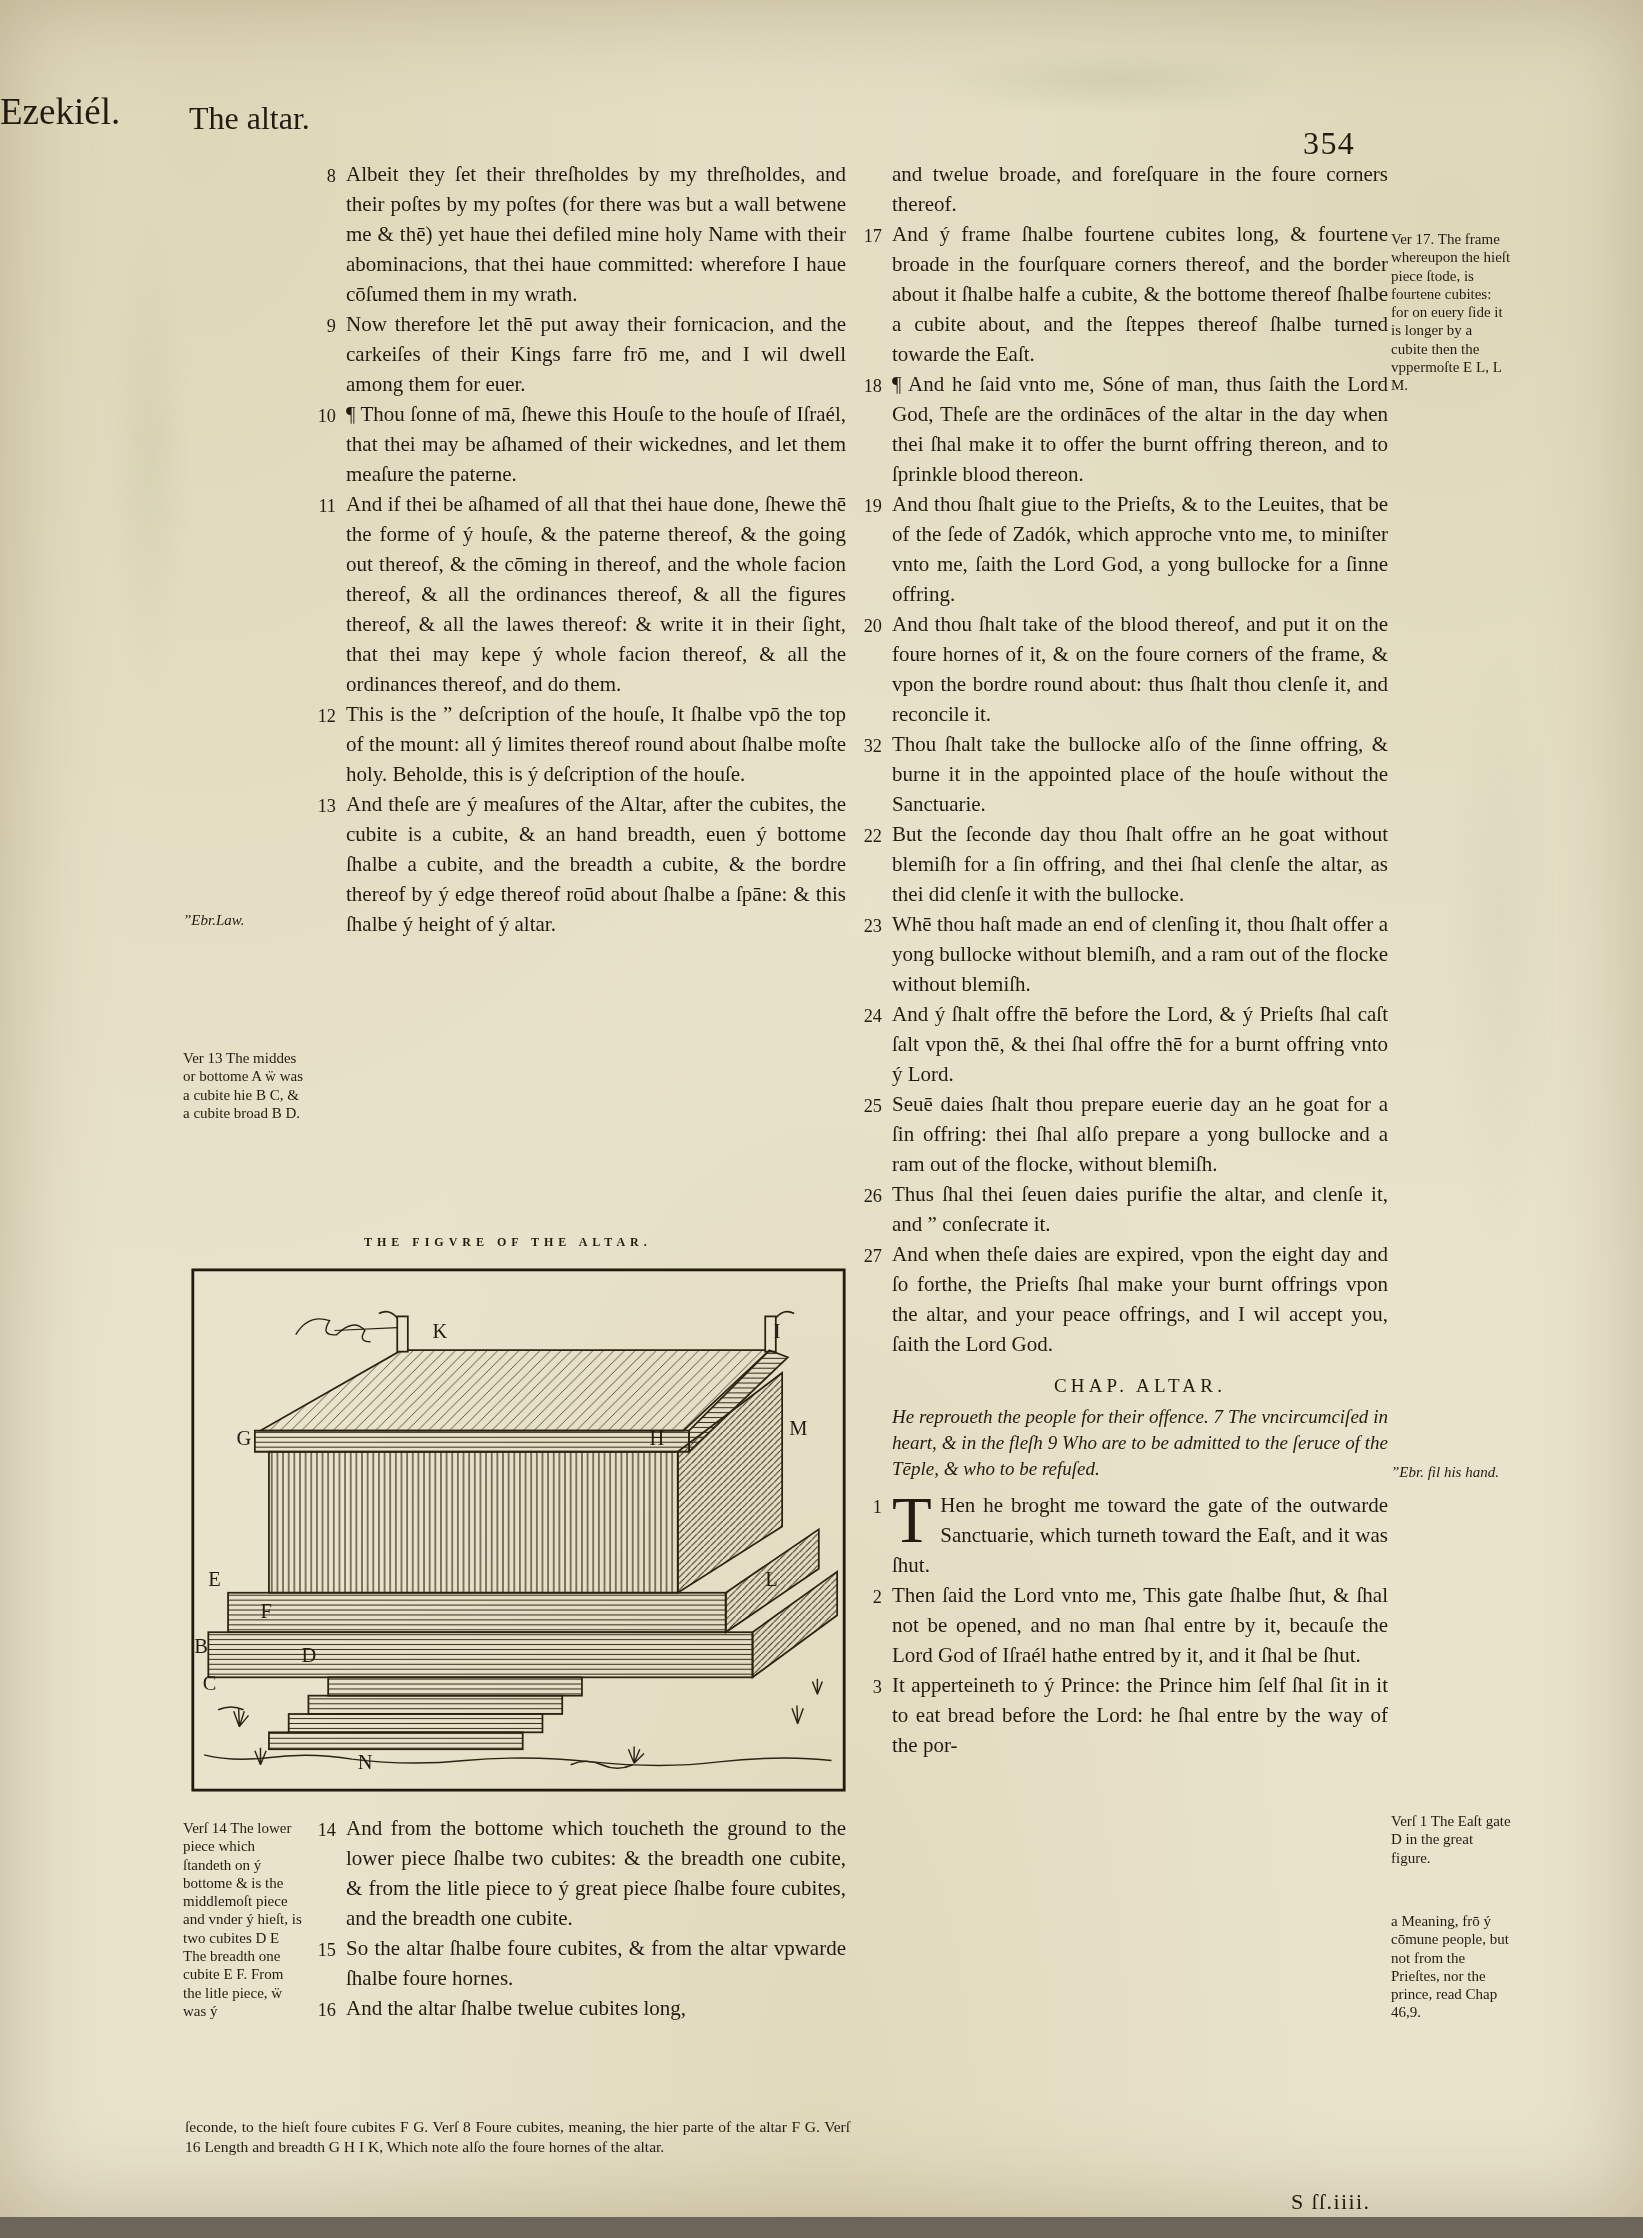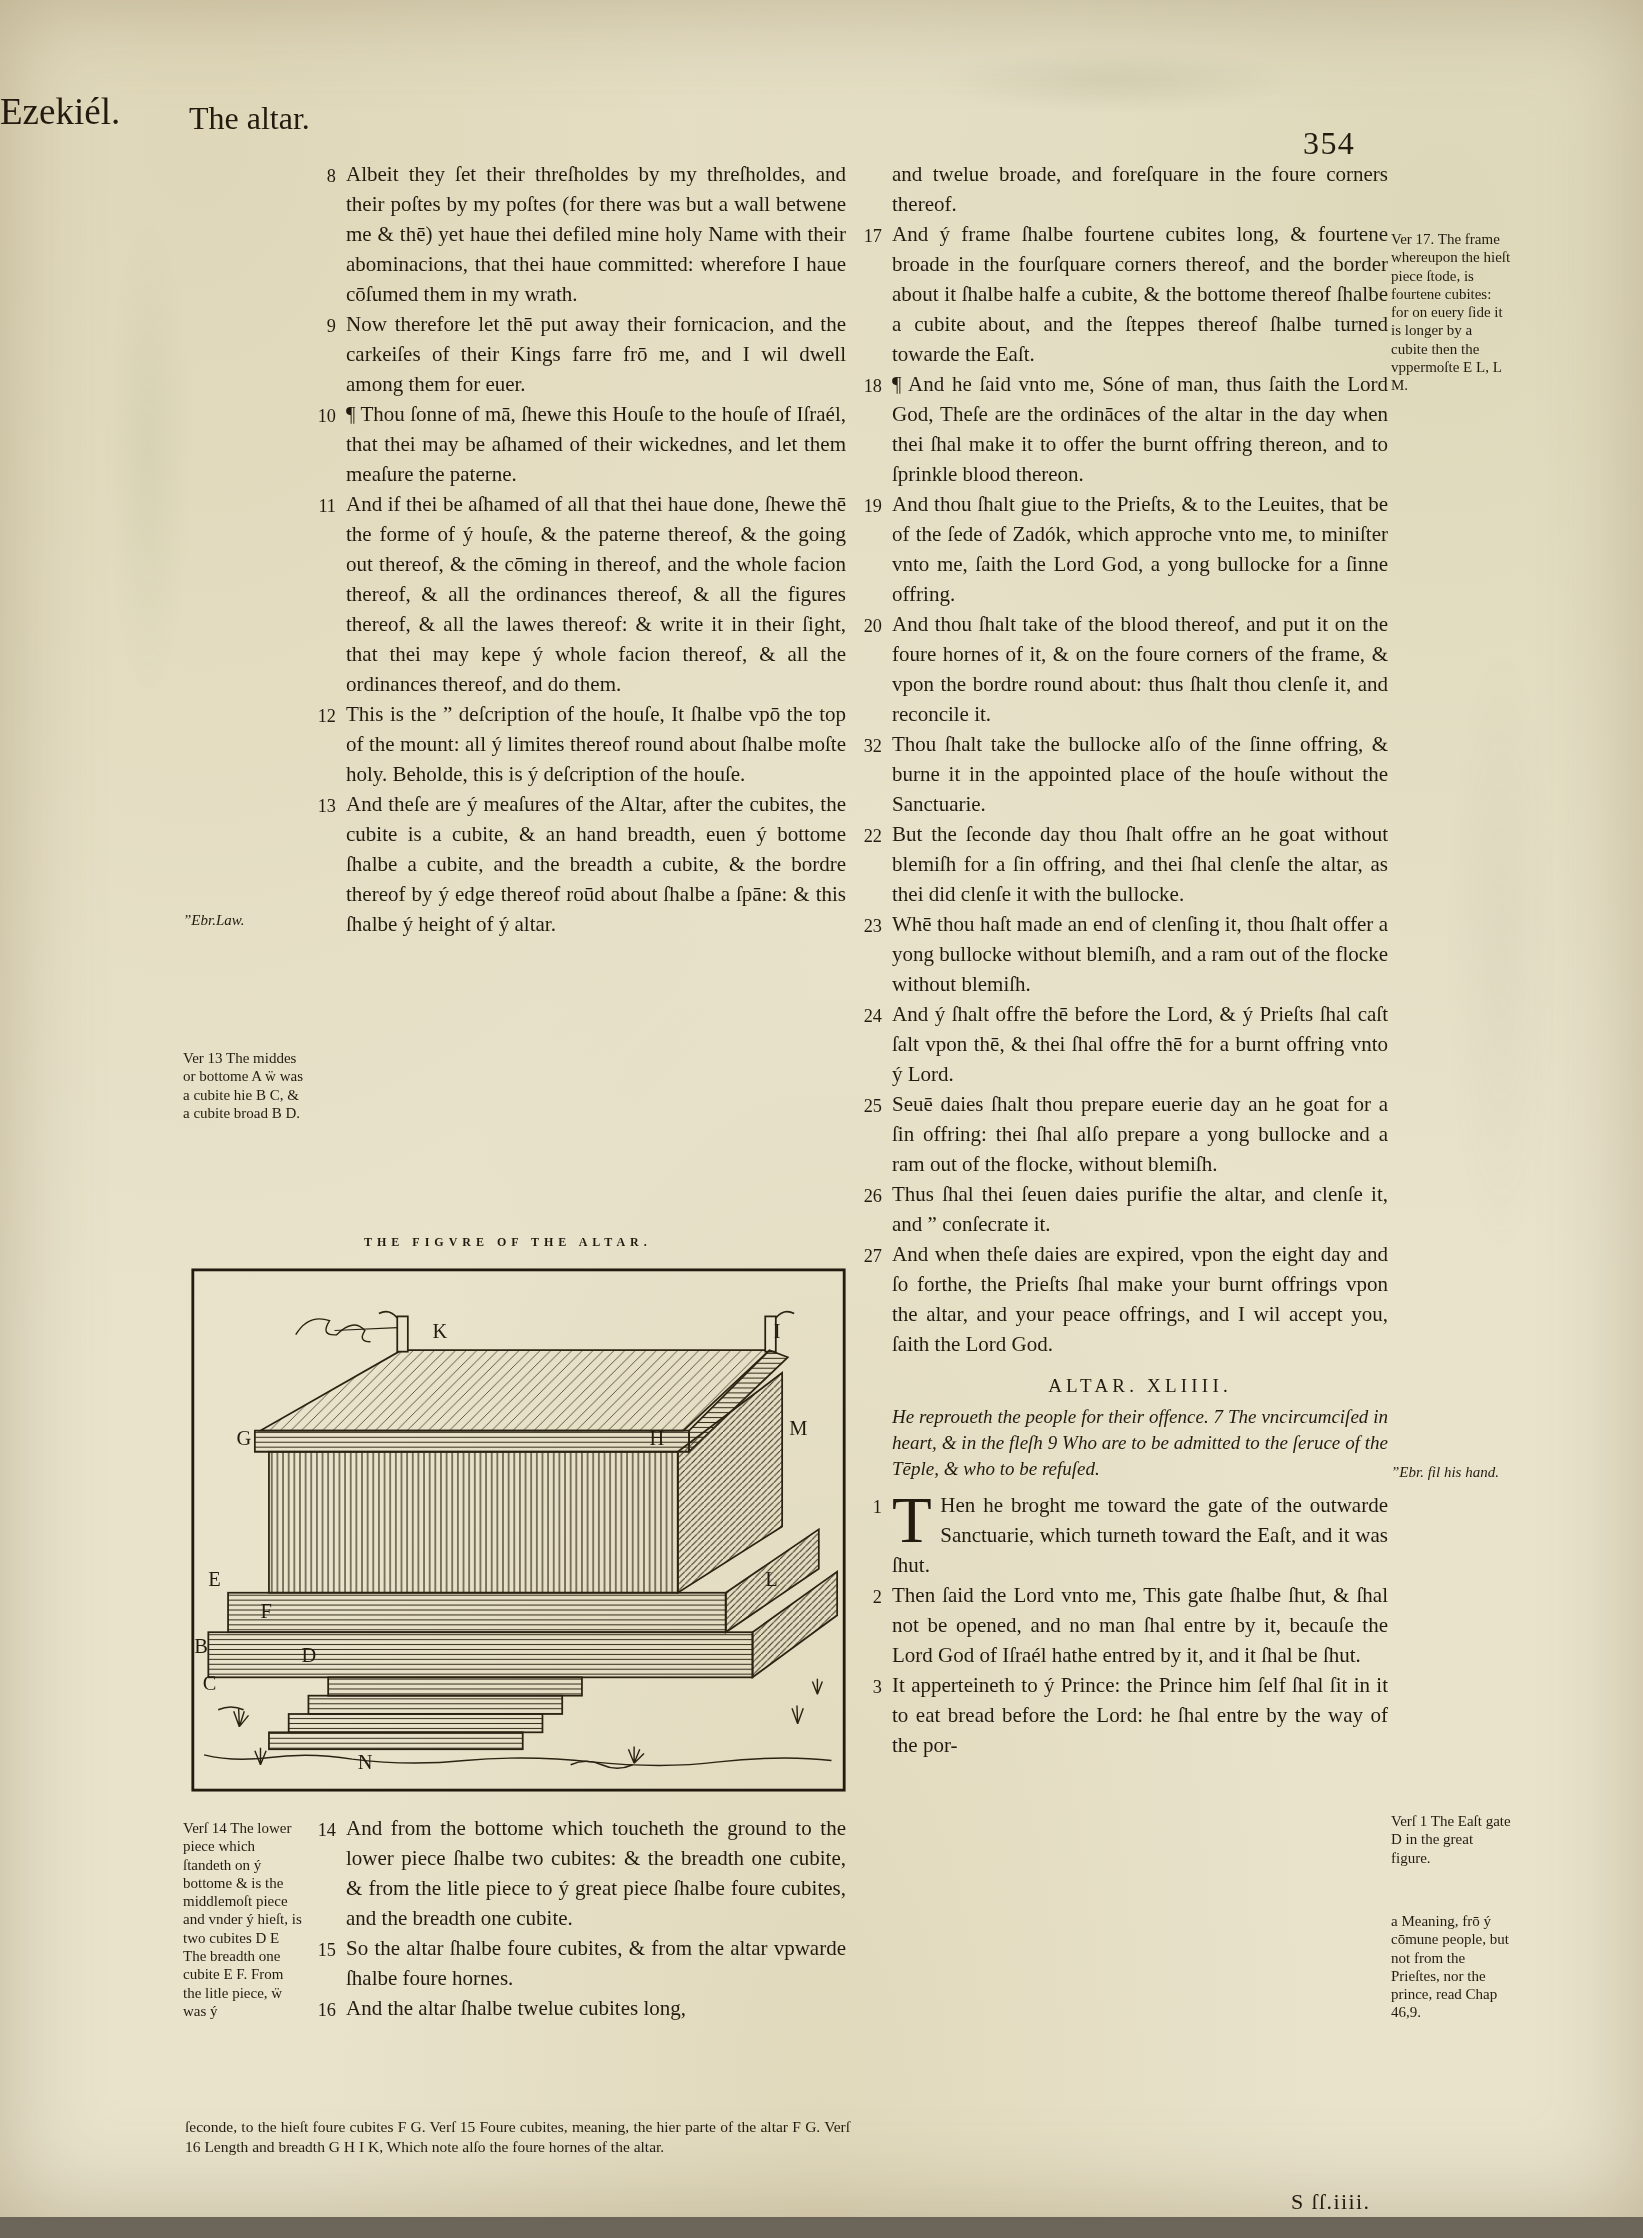--- a/index.html
+++ b/index.html
@@ -222,21 +222,21 @@
         <span class="vnum">15</span>
         <span class="vtext">So the altar ſhalbe foure cubites, &amp; from the altar vpwarde ſhalbe foure hornes.</span>
       </div>
 
       <div class="verse">
         <span class="vnum">16</span>
         <span class="vtext">And the altar ſhalbe twelue cubites long,</span>
       </div>
     </div>
 
-  <div class="footnote">ſeconde, to the hieſt foure cubites F G.   Verſ 15 Foure cubites, meaning, the hier parte of the altar F G.   Verſ 16 Length and breadth G H I K, Which note alſo the foure hornes of the altar.</div>
+  <div class="footnote">ſeconde, to the hieſt foure cubites F G.   Verſ 8 Foure cubites, meaning, the hier parte of the altar F G.   Verſ 16 Length and breadth G H I K, Which note alſo the foure hornes of the altar.</div>
 
   <div class="col col-right">
     <p class="cont">and twelue broade, and foreſquare in the foure corners thereof.</p>
 
     <div>
 
         <div class="verse">
           <span class="vnum">17</span>
           <span class="vtext">And ý frame ſhalbe fourtene cubites long, &amp; fourtene broade in the fourſquare corners thereof, and the border about it ſhalbe halfe a cubite, &amp; the bottome thereof ſhalbe a cubite about, and the ſteppes thereof ſhalbe turned towarde the Eaſt.</span>
         </div>
@@ -285,21 +285,21 @@
           <span class="vnum">26</span>
           <span class="vtext">Thus ſhal thei ſeuen daies purifie the altar, and clenſe it, and ” conſecrate it.</span>
         </div>
 
         <div class="verse">
           <span class="vnum">27</span>
           <span class="vtext">And when theſe daies are expired, vpon the eight day and ſo forthe, the Prieſts ſhal make your burnt offrings vpon the altar, and your peace offrings, and I wil accept you, ſaith the Lord God.</span>
         </div>
       </div>
 
-    <div class="chap-heading">ALTAR. XLIIII.</div>
+    <div class="chap-heading">CHAP. ALTAR.</div>
     <div class="chap-summary">He reproueth the people for their offence. 7 The vncircumciſed in heart, &amp; in the fleſh 9 Who are to be admitted to the ſeruce of the Tēple, &amp; who to be refuſed.</div>
 
     <div class="verse">
       <span class="vnum">1</span>
       <span class="dropcap">T</span>
       <span class="vtext">Hen he broght me toward the gate of the outwarde Sanctuarie, which turneth toward the Eaſt, and it was ſhut.</span>
     </div>
 
     <div>
 

